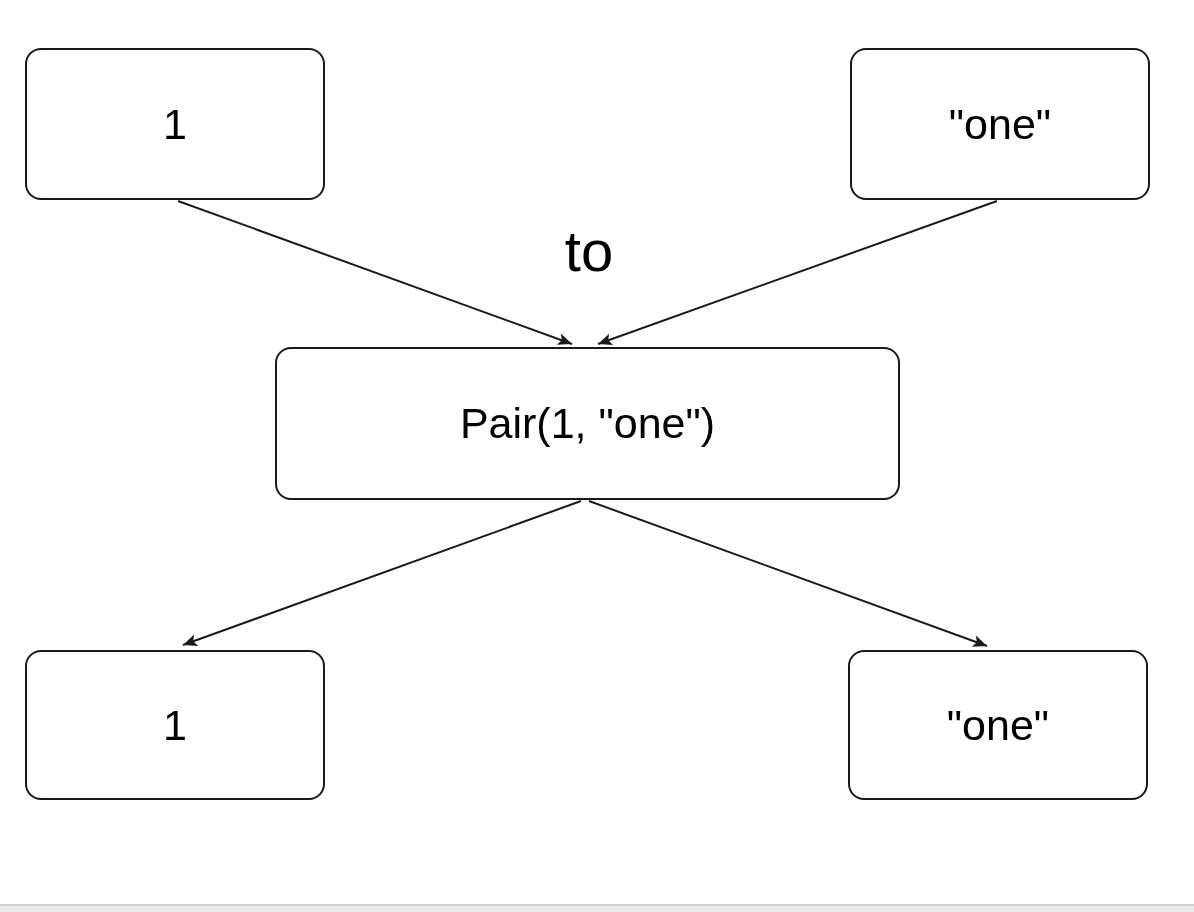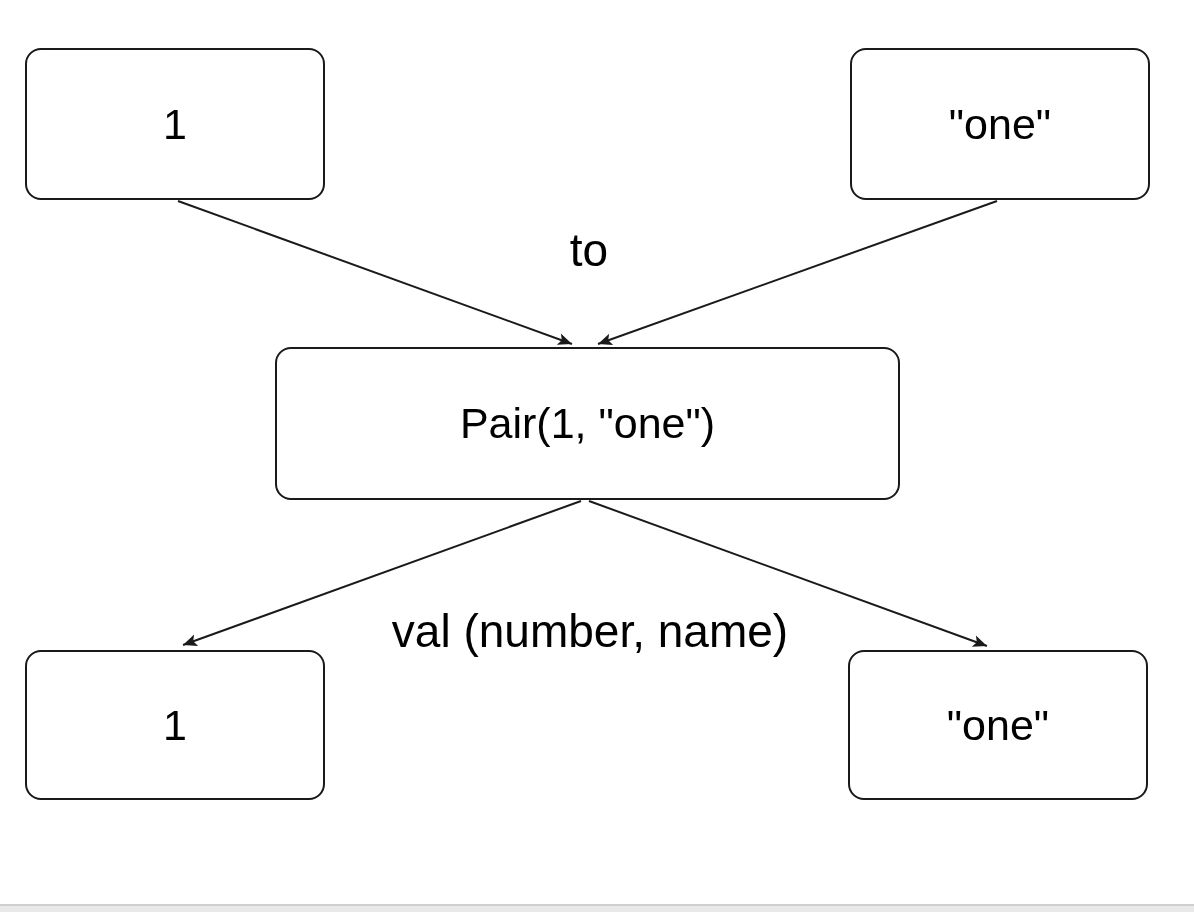--- a/index.html
+++ b/index.html
@@ -30,21 +30,21 @@
     display: flex;
     align-items: center;
     justify-content: center;
     font-size: 43px;
     color: #000000;
     white-space: nowrap;
   }
   .edge-label {
     position: absolute;
     transform: translate(-50%, -50%);
-    font-size: 46px;
+    font-size: 58px;
     color: #000000;
     white-space: nowrap;
   }
   .scrollbar-track {
     position: absolute;
     left: 0;
     bottom: 0;
     width: 100%;
     height: 8px;
     box-sizing: border-box;
@@ -84,17 +84,16 @@
   <div class="node" style="left:25px; top:650px; width:300px; height:150px;">
     <span>1</span>
   </div>
 
   <div class="node" style="left:848px; top:650px; width:300px; height:150px;">
     <span>"one"</span>
   </div>
 
   <div class="edge-label" style="left:589px; top:250px;">to</div>
 
-  <div class="edge-label" style="left:590px; top:631px;">val (number, name)</div>
 
   <div class="scrollbar-track"></div>
 
 </div>
 
 </body></html>

